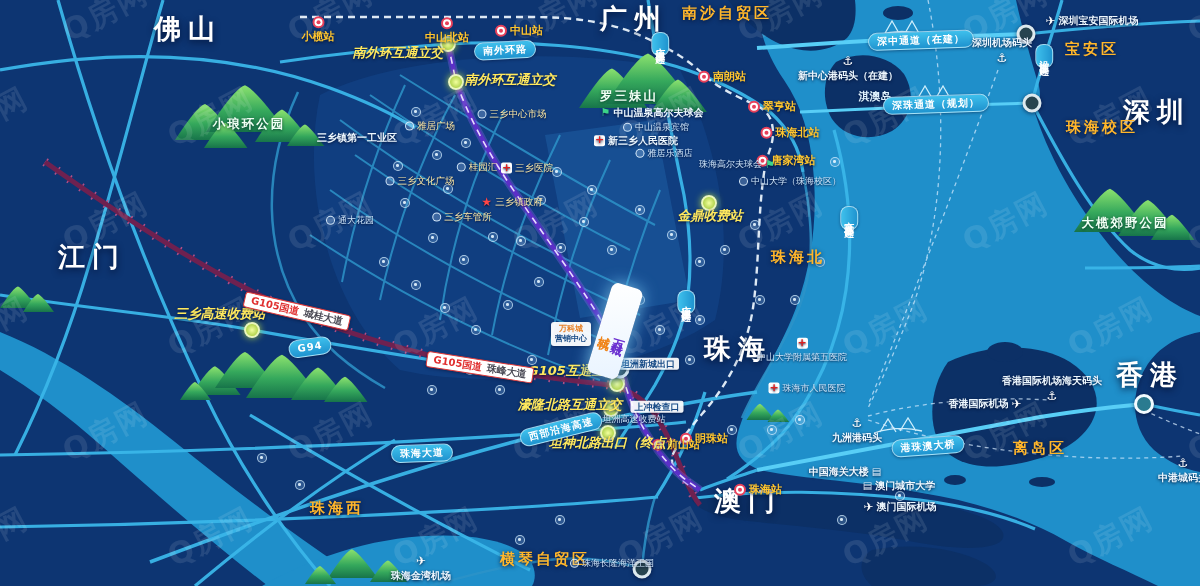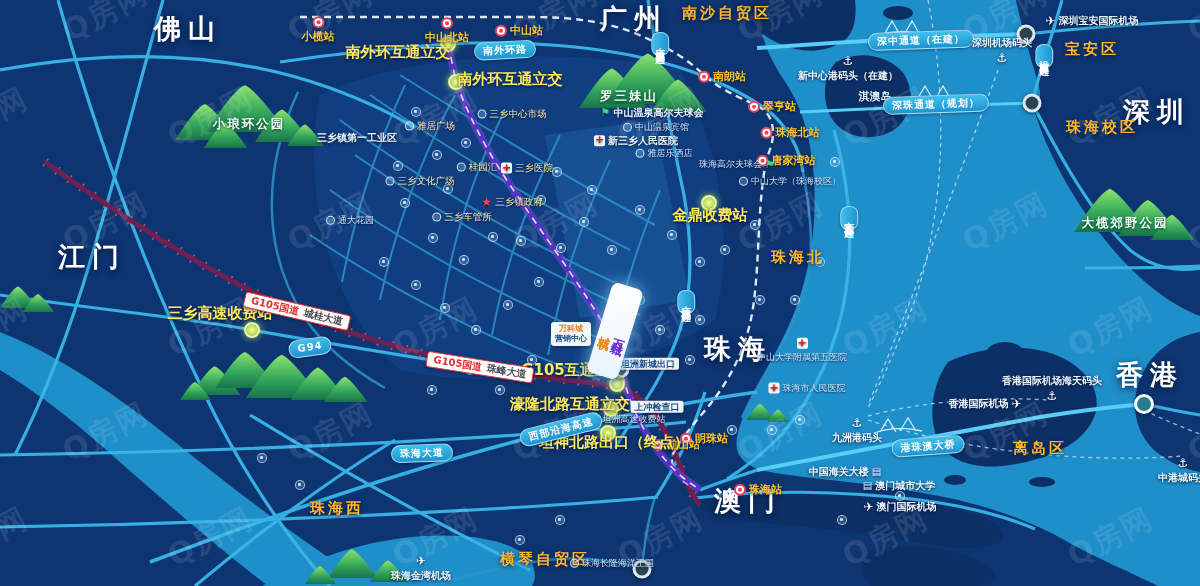--- a/index.html
+++ b/index.html
@@ -9,21 +9,21 @@
   #wm-layer,#node-layer,#label-layer{position:absolute;left:0;top:0;width:100%;height:100%;pointer-events:none;}
   .wm{position:absolute;color:rgba(255,255,255,0.10);font-size:30px;font-weight:bold;
       letter-spacing:2px;transform:rotate(-28deg);white-space:nowrap;}
   .lab{position:absolute;transform:translate(-50%,-50%);white-space:nowrap;display:flex;
        align-items:center;justify-content:center;line-height:1.15;}
   .city{color:#fff;font-size:27px;font-weight:bold;letter-spacing:7px;text-shadow:0 2px 7px rgba(0,15,50,.9);}
   .district{color:#ffb62b;font-size:15px;font-weight:bold;letter-spacing:3px;text-shadow:0 1px 4px rgba(0,15,50,.9);}
   .park{color:#f0fff4;font-size:12.5px;font-weight:bold;letter-spacing:2px;text-shadow:0 1px 3px rgba(4,60,40,.95);}
   .island{color:#e2f4ff;font-size:11px;font-weight:bold;text-shadow:0 1px 3px rgba(0,20,60,.9);}
   .station{color:#ffc62e;font-size:11px;font-weight:bold;text-shadow:0 1px 3px rgba(0,15,50,.95);gap:3px;}
-  .inter{color:#ffe95e;font-size:15px;font-weight:bold;text-shadow:0 1px 3px rgba(0,15,50,.95);}
+  .inter{color:#ffe95e;font-size:13px;font-weight:bold;text-shadow:0 1px 3px rgba(0,15,50,.95);font-style:italic;}
   .ribbon{background:linear-gradient(#3ec0ec,#1f93cf);color:#fff;font-size:10px;font-weight:bold;
           padding:2px 8px;border-radius:9px;border:1px solid rgba(255,255,255,.55);
           box-shadow:0 1px 3px rgba(0,10,40,.4);letter-spacing:1px;}
   .ribbonv{background:linear-gradient(90deg,#3ec0ec,#1f93cf);color:#fff;font-size:10px;font-weight:bold;
           padding:7px 2px;border-radius:8px;border:1px solid rgba(255,255,255,.55);
           writing-mode:vertical-rl;letter-spacing:2px;box-shadow:0 1px 3px rgba(0,10,40,.4);}
   .badge{background:#fff;border:1.5px solid #e03a3a;border-radius:3px;padding:1px 6px;
          font-size:10px;font-weight:bold;gap:5px;box-shadow:0 1px 3px rgba(0,10,40,.45);}
   .badge .t1{color:#e02f2f;} .badge .t2,.b2{color:#4a4a55;}
   .white{color:#eef8ff;font-size:10px;font-weight:bold;text-shadow:0 1px 3px rgba(0,15,50,.95);gap:3px;}

